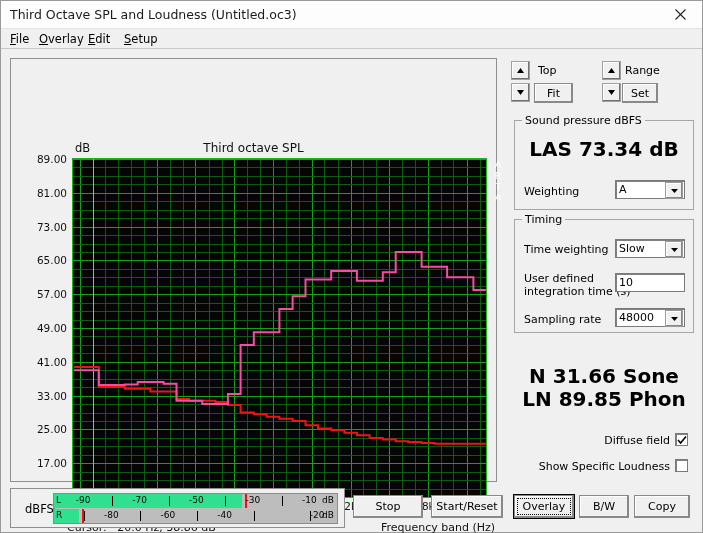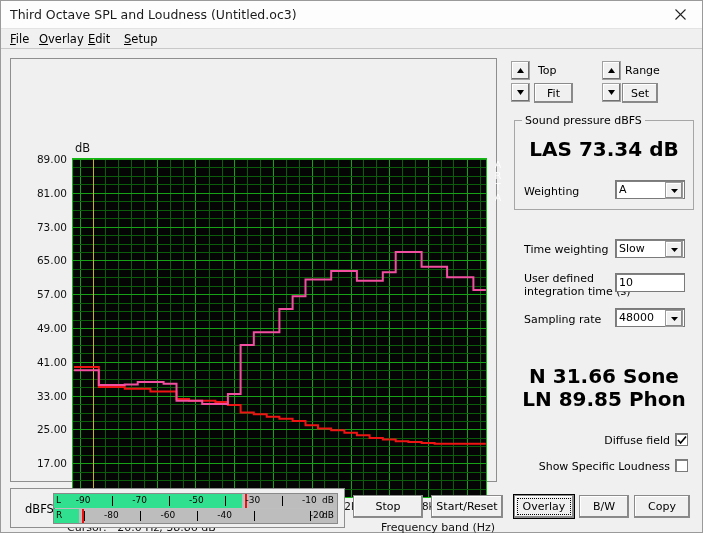--- a/index.html
+++ b/index.html
@@ -141,20 +141,21 @@
 
   <div class="menubar">
     <div class="menuitem" style="left:9px;"><span><u>F</u>ile</span></div>
     <div class="menuitem" style="left:38px;"><span><u>O</u>verlay</span></div>
     <div class="menuitem" style="left:87px;"><span><u>E</u>dit</span></div>
     <div class="menuitem" style="left:123px;"><span><u>S</u>etup</span></div>
   </div>
 
   <div class="graphpanel">
     <div class="dbcap">dB</div>
+    <div class="plottitle">Third octave SPL</div>
 
     <div id="yticks">
         <div class="ylabel" style="left: 0px; top: 94px;">89.00</div>
         <div class="ylabel" style="left: 0px; top: 127.8px;">81.00</div>
         <div class="ylabel" style="left: 0px; top: 161.6px;">73.00</div>
         <div class="ylabel" style="left: 0px; top: 195.4px;">65.00</div>
         <div class="ylabel" style="left: 0px; top: 229.2px;">57.00</div>
         <div class="ylabel" style="left: 0px; top: 263px;">49.00</div>
         <div class="ylabel" style="left: 0px; top: 296.8px; text-align: right;">41.00</div>
         <div class="ylabel" style="left: 0px; top: 330.6px;">33.00</div>
@@ -315,20 +316,23 @@
   <div class="fieldlabel" style="left:523px;top:184px;">Weighting</div>
   <div class="combo" style="left:614px;top:179px;width:70px;">
     <span class="cval">A</span>
     <span class="arrowbtn">
       <svg width="7" height="4" viewBox="0 0 7 4">
           <polygon points="0,0 7,0 3.5,4" fill="#000"></polygon>
         </svg>
     </span>
   </div>
 
+  <div class="group" style="left:513px;top:218px;width:180px;height:114px;">
+    <div class="grouptitle">Timing</div>
+  </div>
   <div class="fieldlabel" style="left:523px;top:242px;">Time weighting</div>
   <div class="combo" style="left:614px;top:238px;width:70px;">
     <span class="cval">Slow</span>
     <span class="arrowbtn">
       <svg width="7" height="4" viewBox="0 0 7 4">
           <polygon points="0,0 7,0 3.5,4" fill="#000"></polygon>
         </svg>
     </span>
   </div>
   <div class="fieldlabel" style="left:523px;top:271px;">

